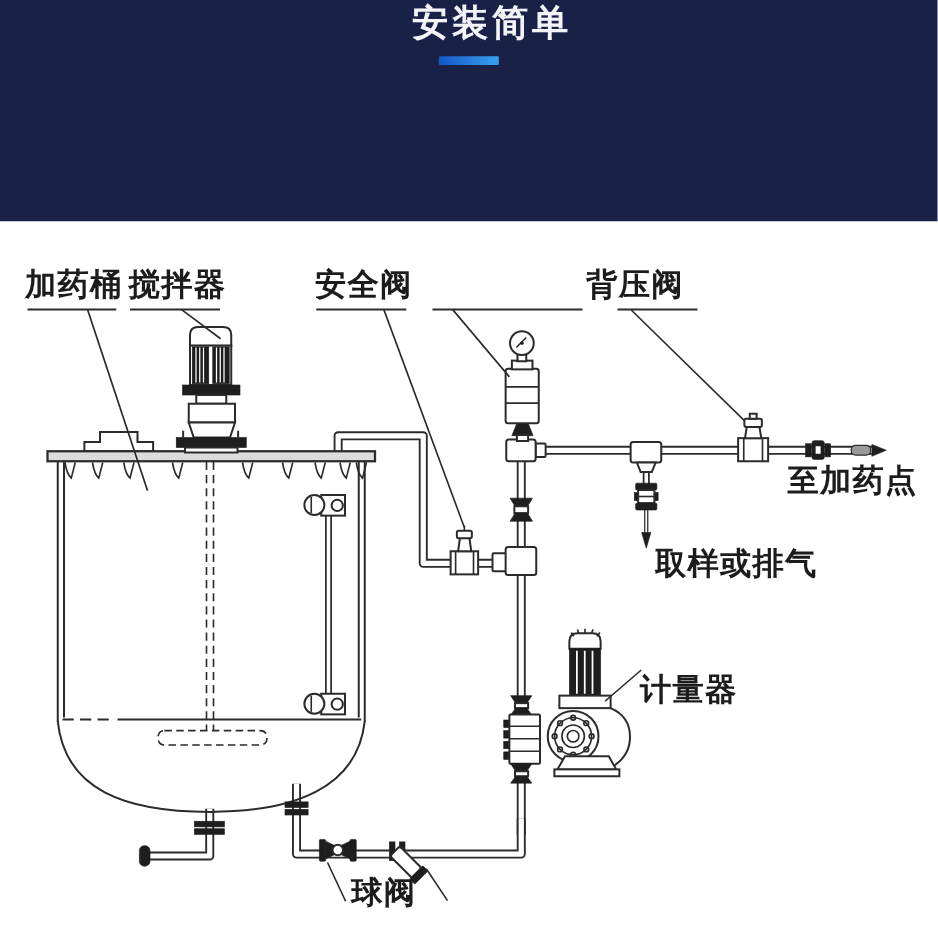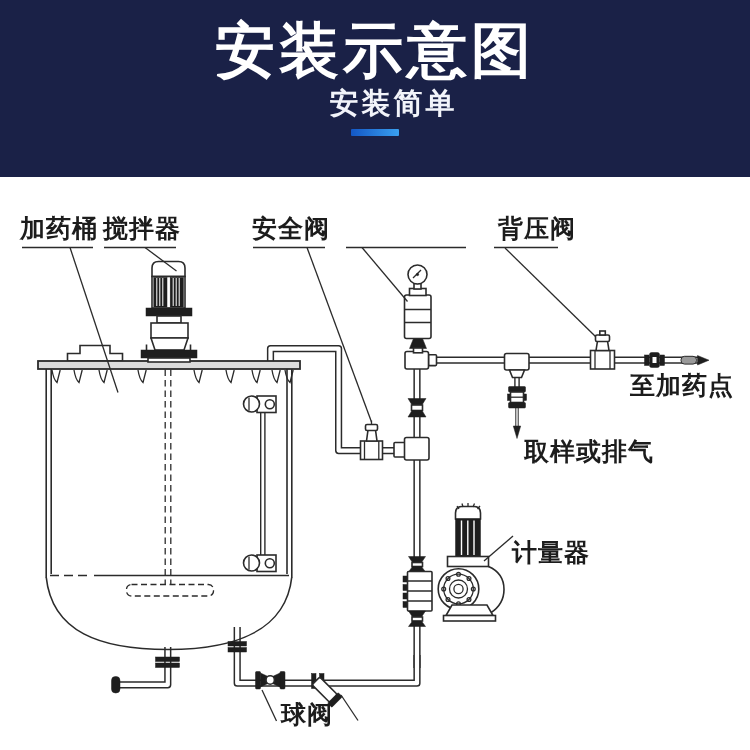--- a/index.html
+++ b/index.html
@@ -255,24 +255,23 @@
     <path class="lnthin" d="M505,248 L595.5,336.5"></path>
     <path class="lnthin" d="M513,536 L484,561"></path>
     <path class="lnthin" d="M262,690 L276.5,721"></path>
     <path class="lnthin" d="M341,695 L358,720.5"></path>
   </g>
 </svg>
 
   <div class="dlabel" style="left:20px;top:216px">加药桶</div>
   <div class="dlabel" style="left:103px;top:216px">搅拌器</div>
   <div class="dlabel" style="left:252px;top:216px">安全阀</div>
-  <div class="dlabel" style="left:498px;top:216px">背压阀</div>
+  <div class="dlabel" style="left:469px;top:216px">背压阀</div>
   <div class="dlabel" style="left:630px;top:373px">至加药点</div>
   <div class="dlabel" style="left:524px;top:439px">取样或排气</div>
   <div class="dlabel" style="left:512px;top:540px">计量器</div>
   <div class="dlabel" style="left:281px;top:702px">球阀</div>
 </div>
 
 <div class="banner">
-  <div class="banner-title">安装示意图</div>
   <div class="banner-subtitle">安装简单</div>
   <div class="accent-bar"></div>
 </div>
 
 </body></html>

